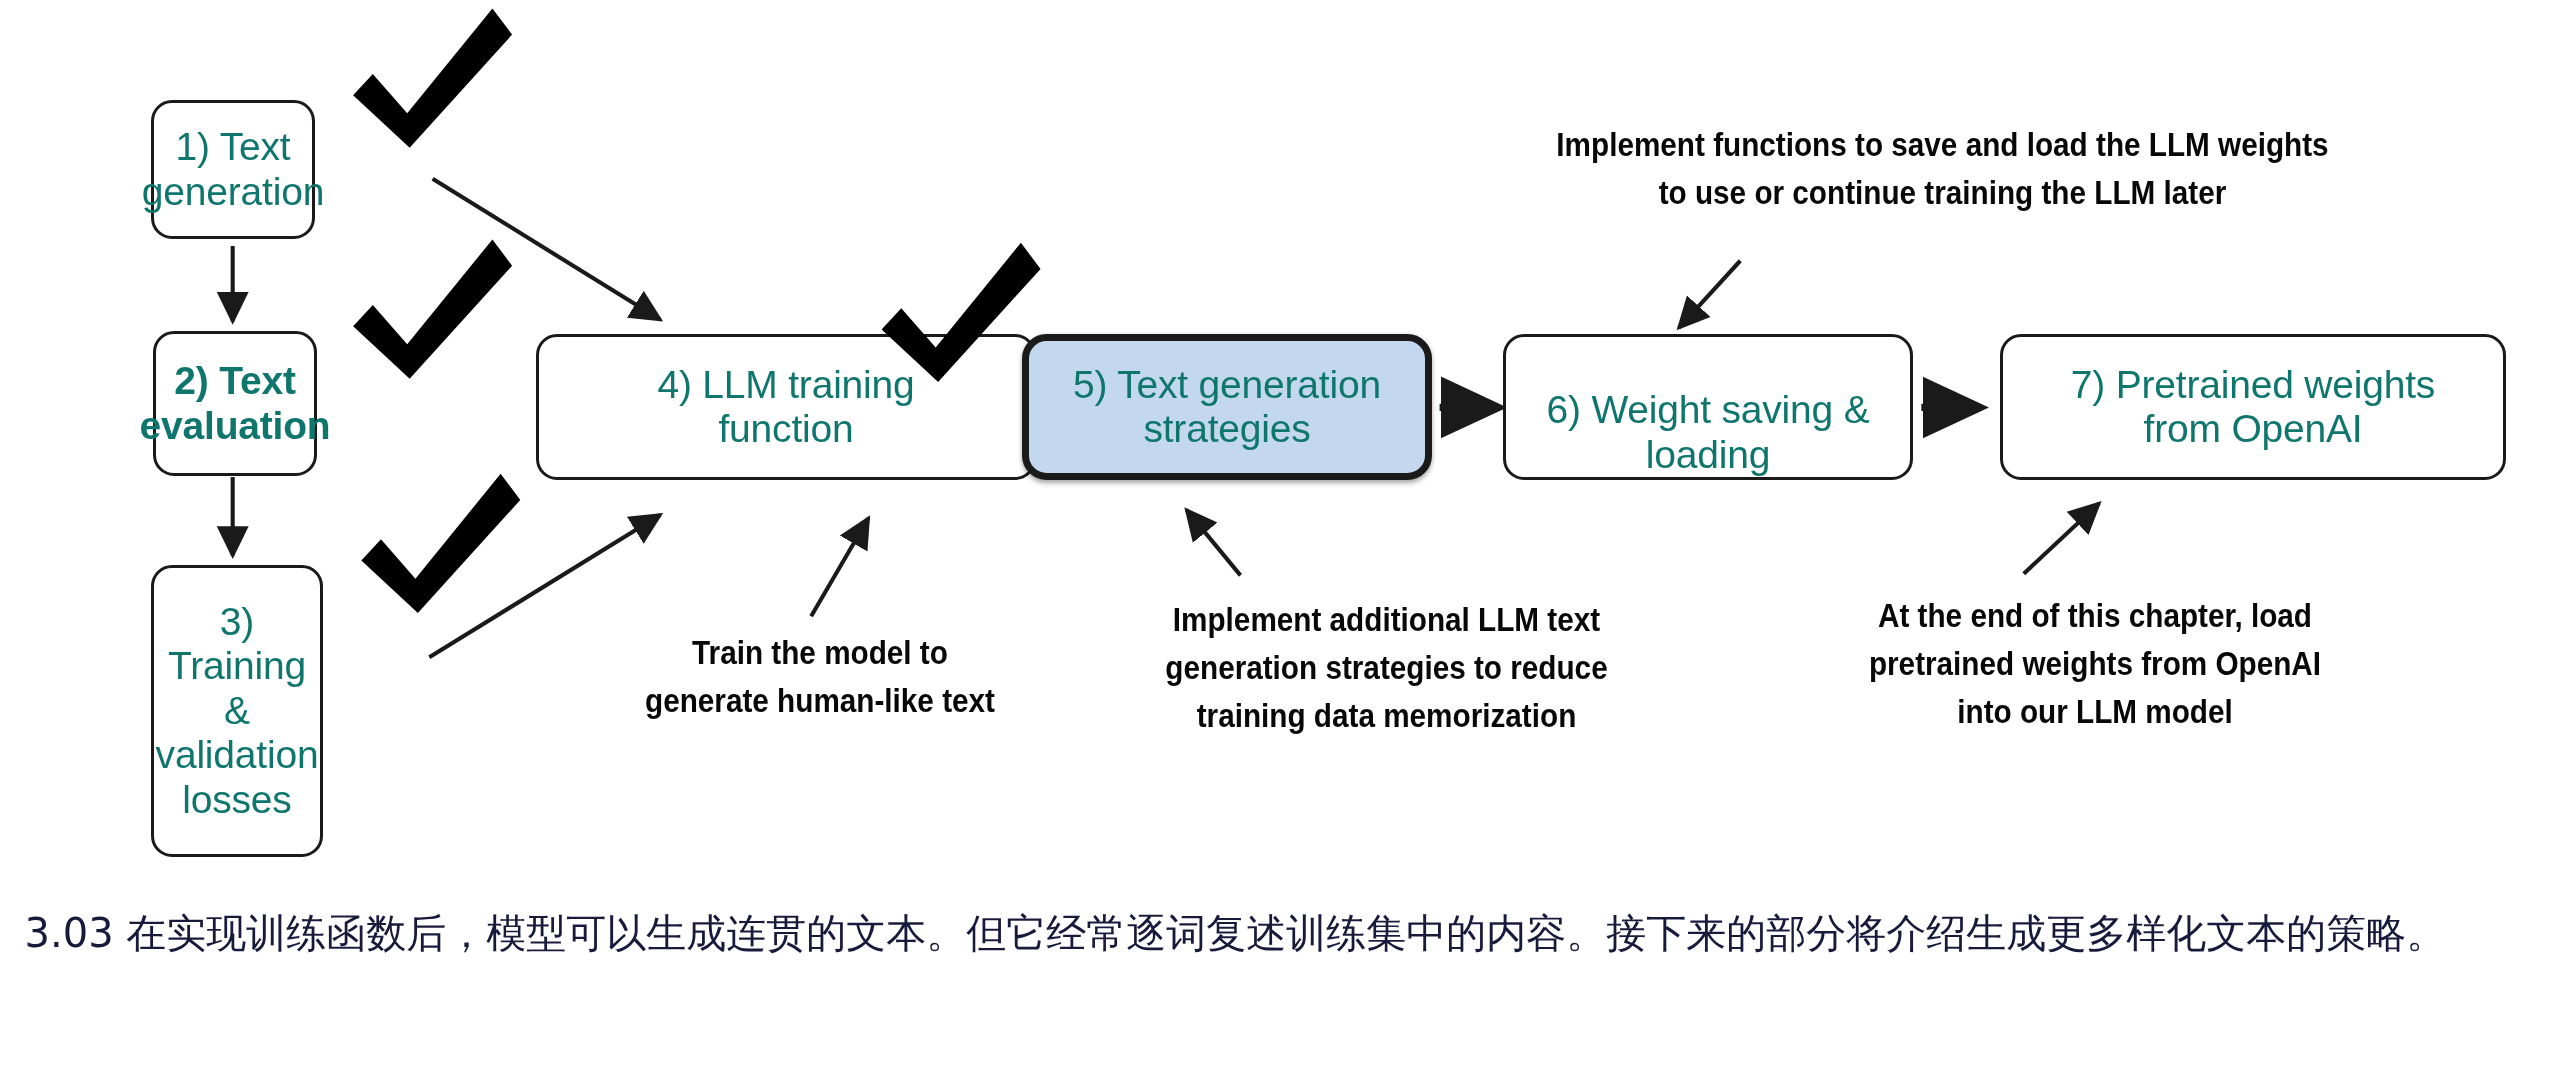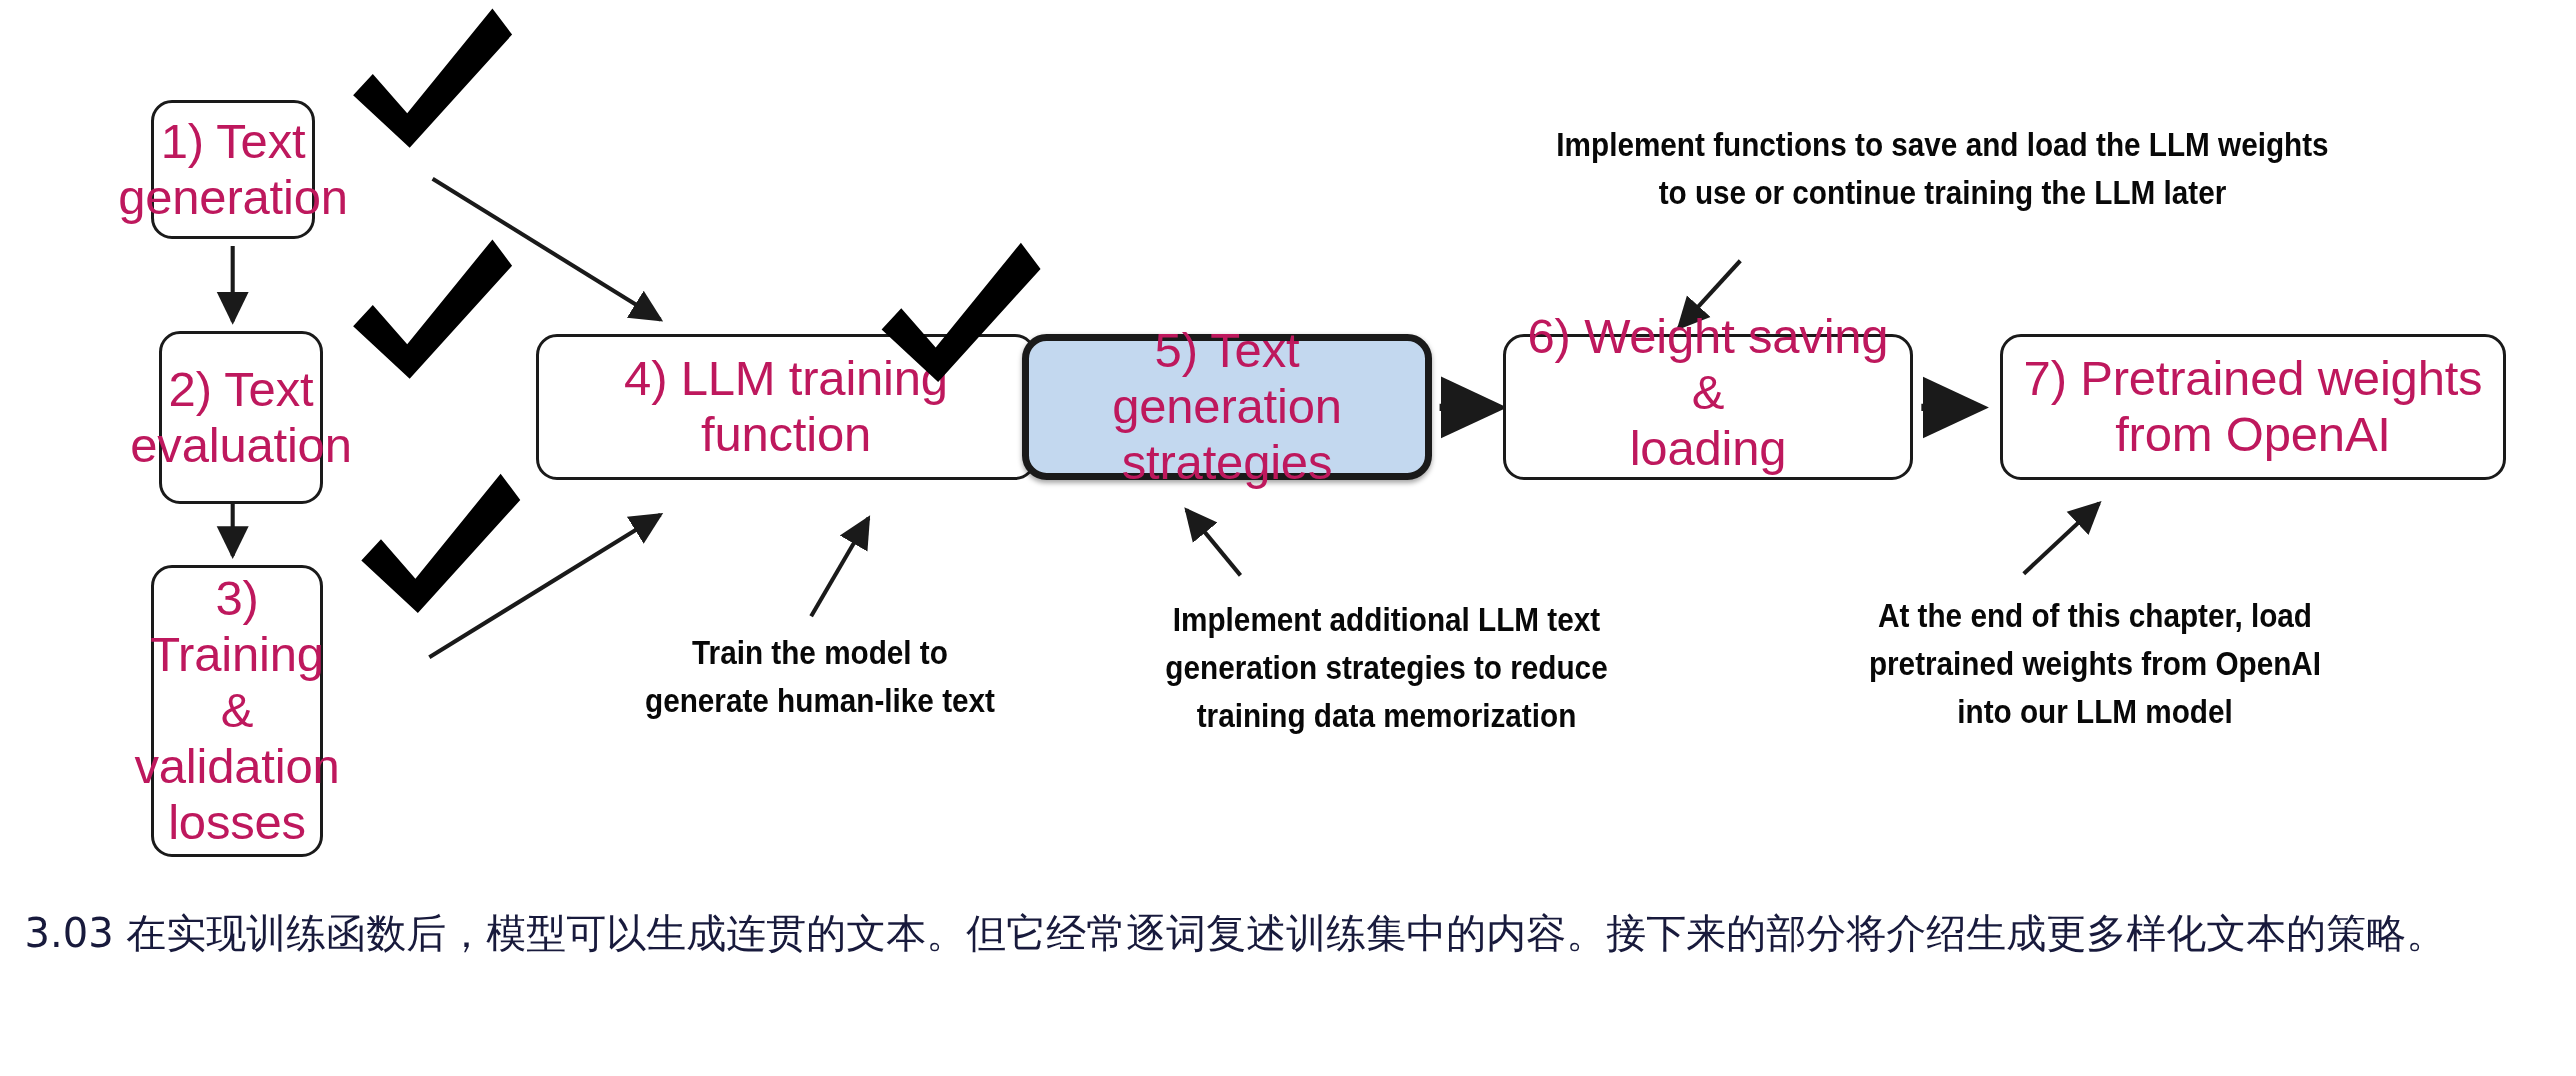--- a/index.html
+++ b/index.html
@@ -26,38 +26,38 @@
   .node {
     position: absolute;
     box-sizing: border-box;
     border: 3.3px solid #1a1a1a;
     border-radius: 21px;
     background: #ffffff;
     display: flex;
     align-items: center;
     justify-content: center;
     text-align: center;
-    color: #be185d;
+    color: #0f766e;
     font-family: "Liberation Sans", sans-serif;
-    font-size: 49px;
+    font-size: 39px;
     line-height: 1.14;
     letter-spacing: -0.2px;
     z-index: 3;
   }
   .node .node-text { display: block; padding: 0 8.2px; }
 
   .node.highlight {
     border-width: 7.4px;
     border-radius: 24.6px;
     box-shadow: 0 2.5px 4.9px rgba(0,0,0,0.35);
   }
 
   
   #node1 { left: 151px;  top: 100px; width: 164px; height: 139px; }
-  #node2 { left: 159px;  top: 331px; width: 164px; height: 173px; }
+  #node2 { left: 153px;  top: 331px; width: 164px; height: 145px; font-weight: bold; }
   #node3 { left: 151px;  top: 565px; width: 172px; height: 292px; }
   #node4 { left: 536px;  top: 334px; width: 500px; height: 146px; }
   #node5 { left: 1022px; top: 334px; width: 410px; height: 146px; }
   #node6 { left: 1503px; top: 334px; width: 410px; height: 146px; align-items: flex-end; }
   #node7 { left: 1984px; top: 334px; width: 506px; height: 146px; margin-left: 16px; }
 
   
   .annot {
     position: absolute;
     color: #080808;

